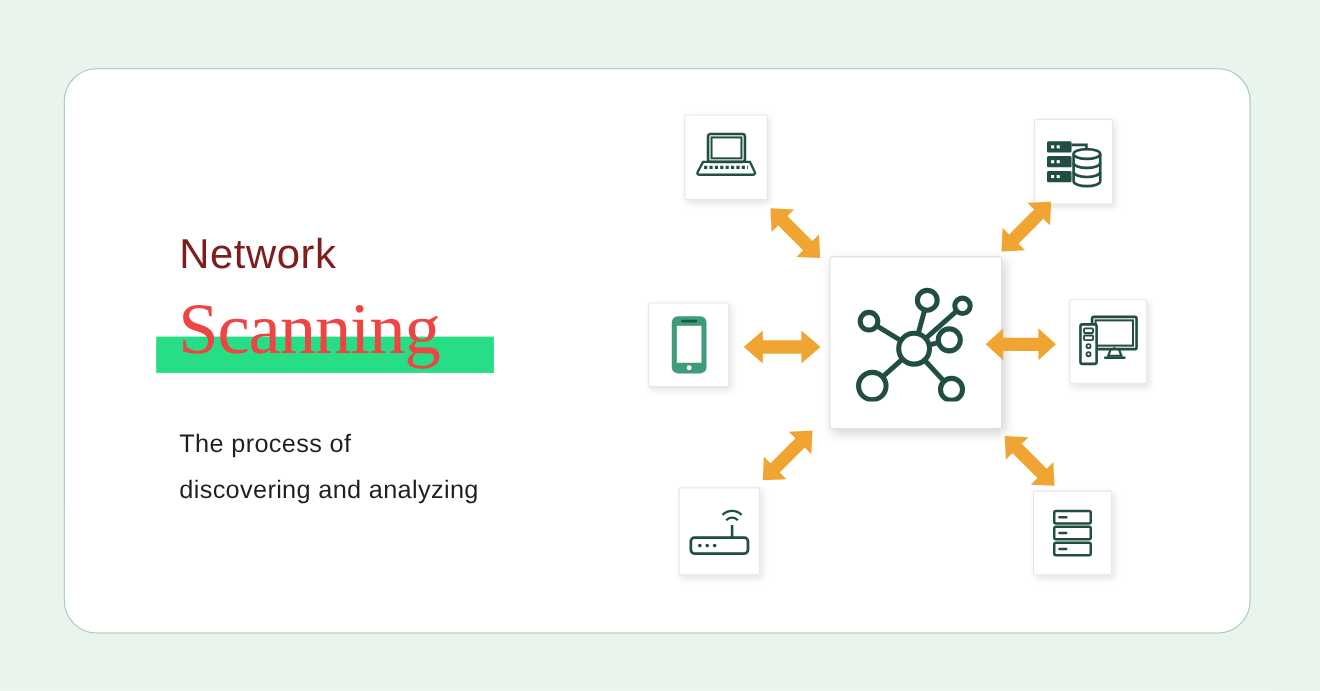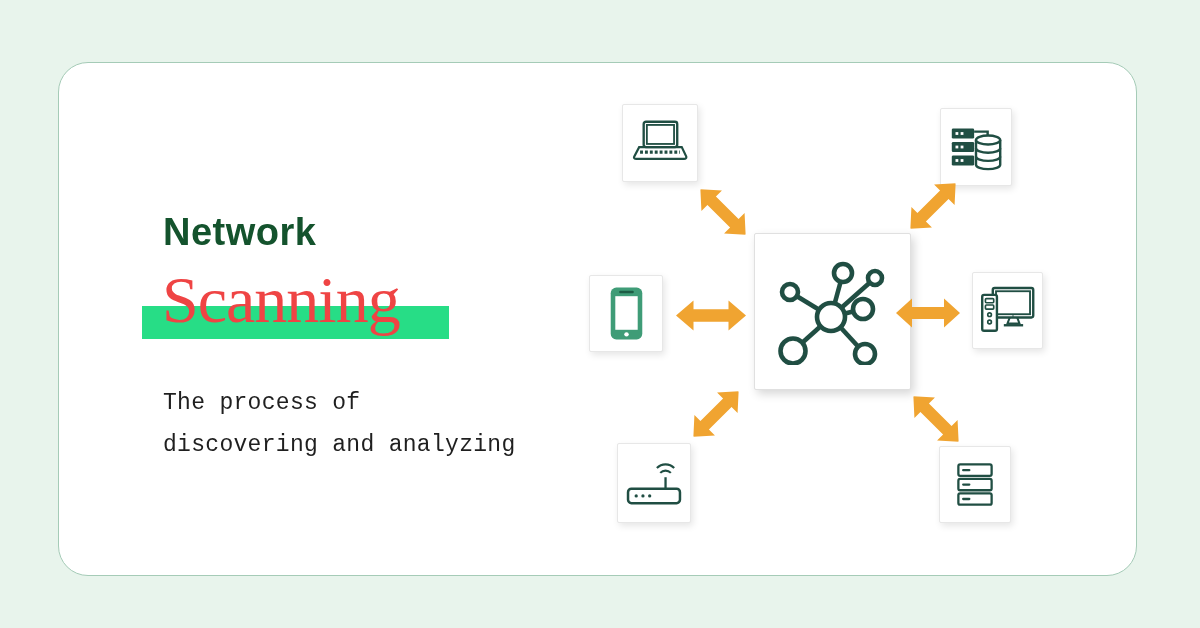--- a/index.html
+++ b/index.html
@@ -10,35 +10,35 @@
     position:relative;
     overflow:hidden;
   }
   .card {
     position:absolute; left:58px; top:62px; width:1079px; height:514px;
     background:#ffffff; border:1.5px solid #a5cbb7; border-radius:30px;
   }
   
   .title-sans {
     position:absolute; left:104px; top:150px;
-    font-size:38px; font-weight:700; letter-spacing:.5px; color:#14532d;
+    font-size:38px; font-weight:400; letter-spacing:.5px; color:#7f1d1d;
     line-height:1;
   }
   .highlight-bar {
     position:absolute; left:83px; top:243px; width:307px; height:33px;
     background:#27dd86; z-index:1;
   }
   .title-serif {
     position:absolute; left:103px; top:204px;
     font-family:"Liberation Serif", serif;
     font-size:66px; font-weight:400; letter-spacing:-1px; color:#ef4444;
     line-height:1; z-index:2;
   }
   .description {
-    position:absolute; left:104px; top:319px; width:480px; z-index:2;font-family:Liberation Mono, monospace;
+    position:absolute; left:104px; top:319px; width:480px; z-index:2;
   }
   .description .line {
     font-size:23px; line-height:42px; color:#1f1f1f; letter-spacing:.3px;
   }
   
   .dev-box {
     position:absolute; background:#fff;
     border:1px solid #e7e7e7; border-radius:2px;
     box-shadow:2px 3px 7px rgba(0,0,0,.10);
     display:flex; align-items:center; justify-content:center;

